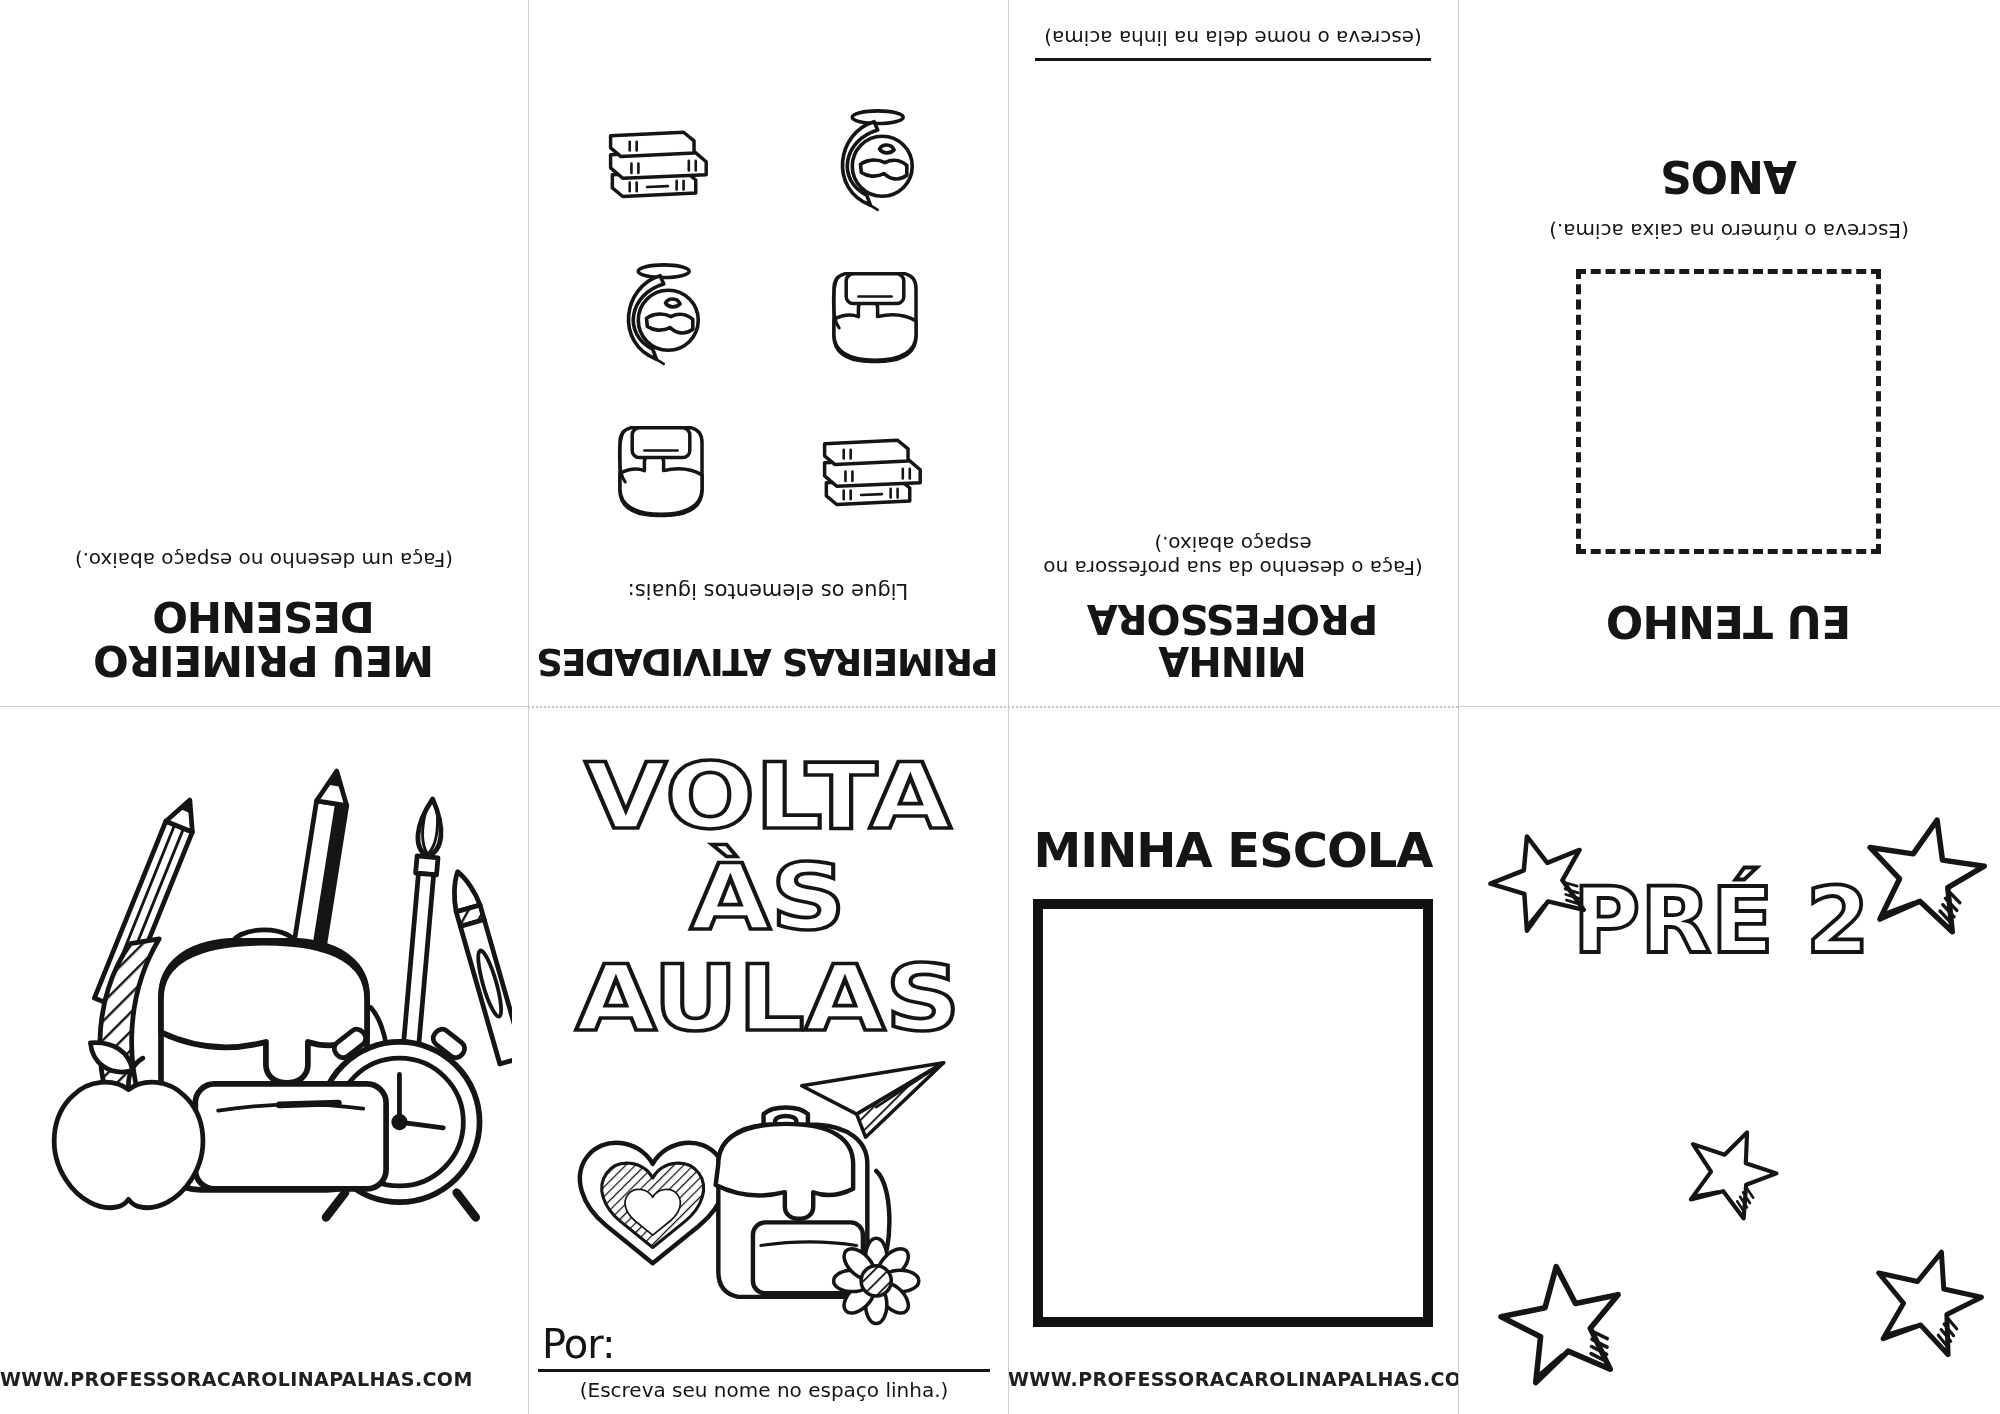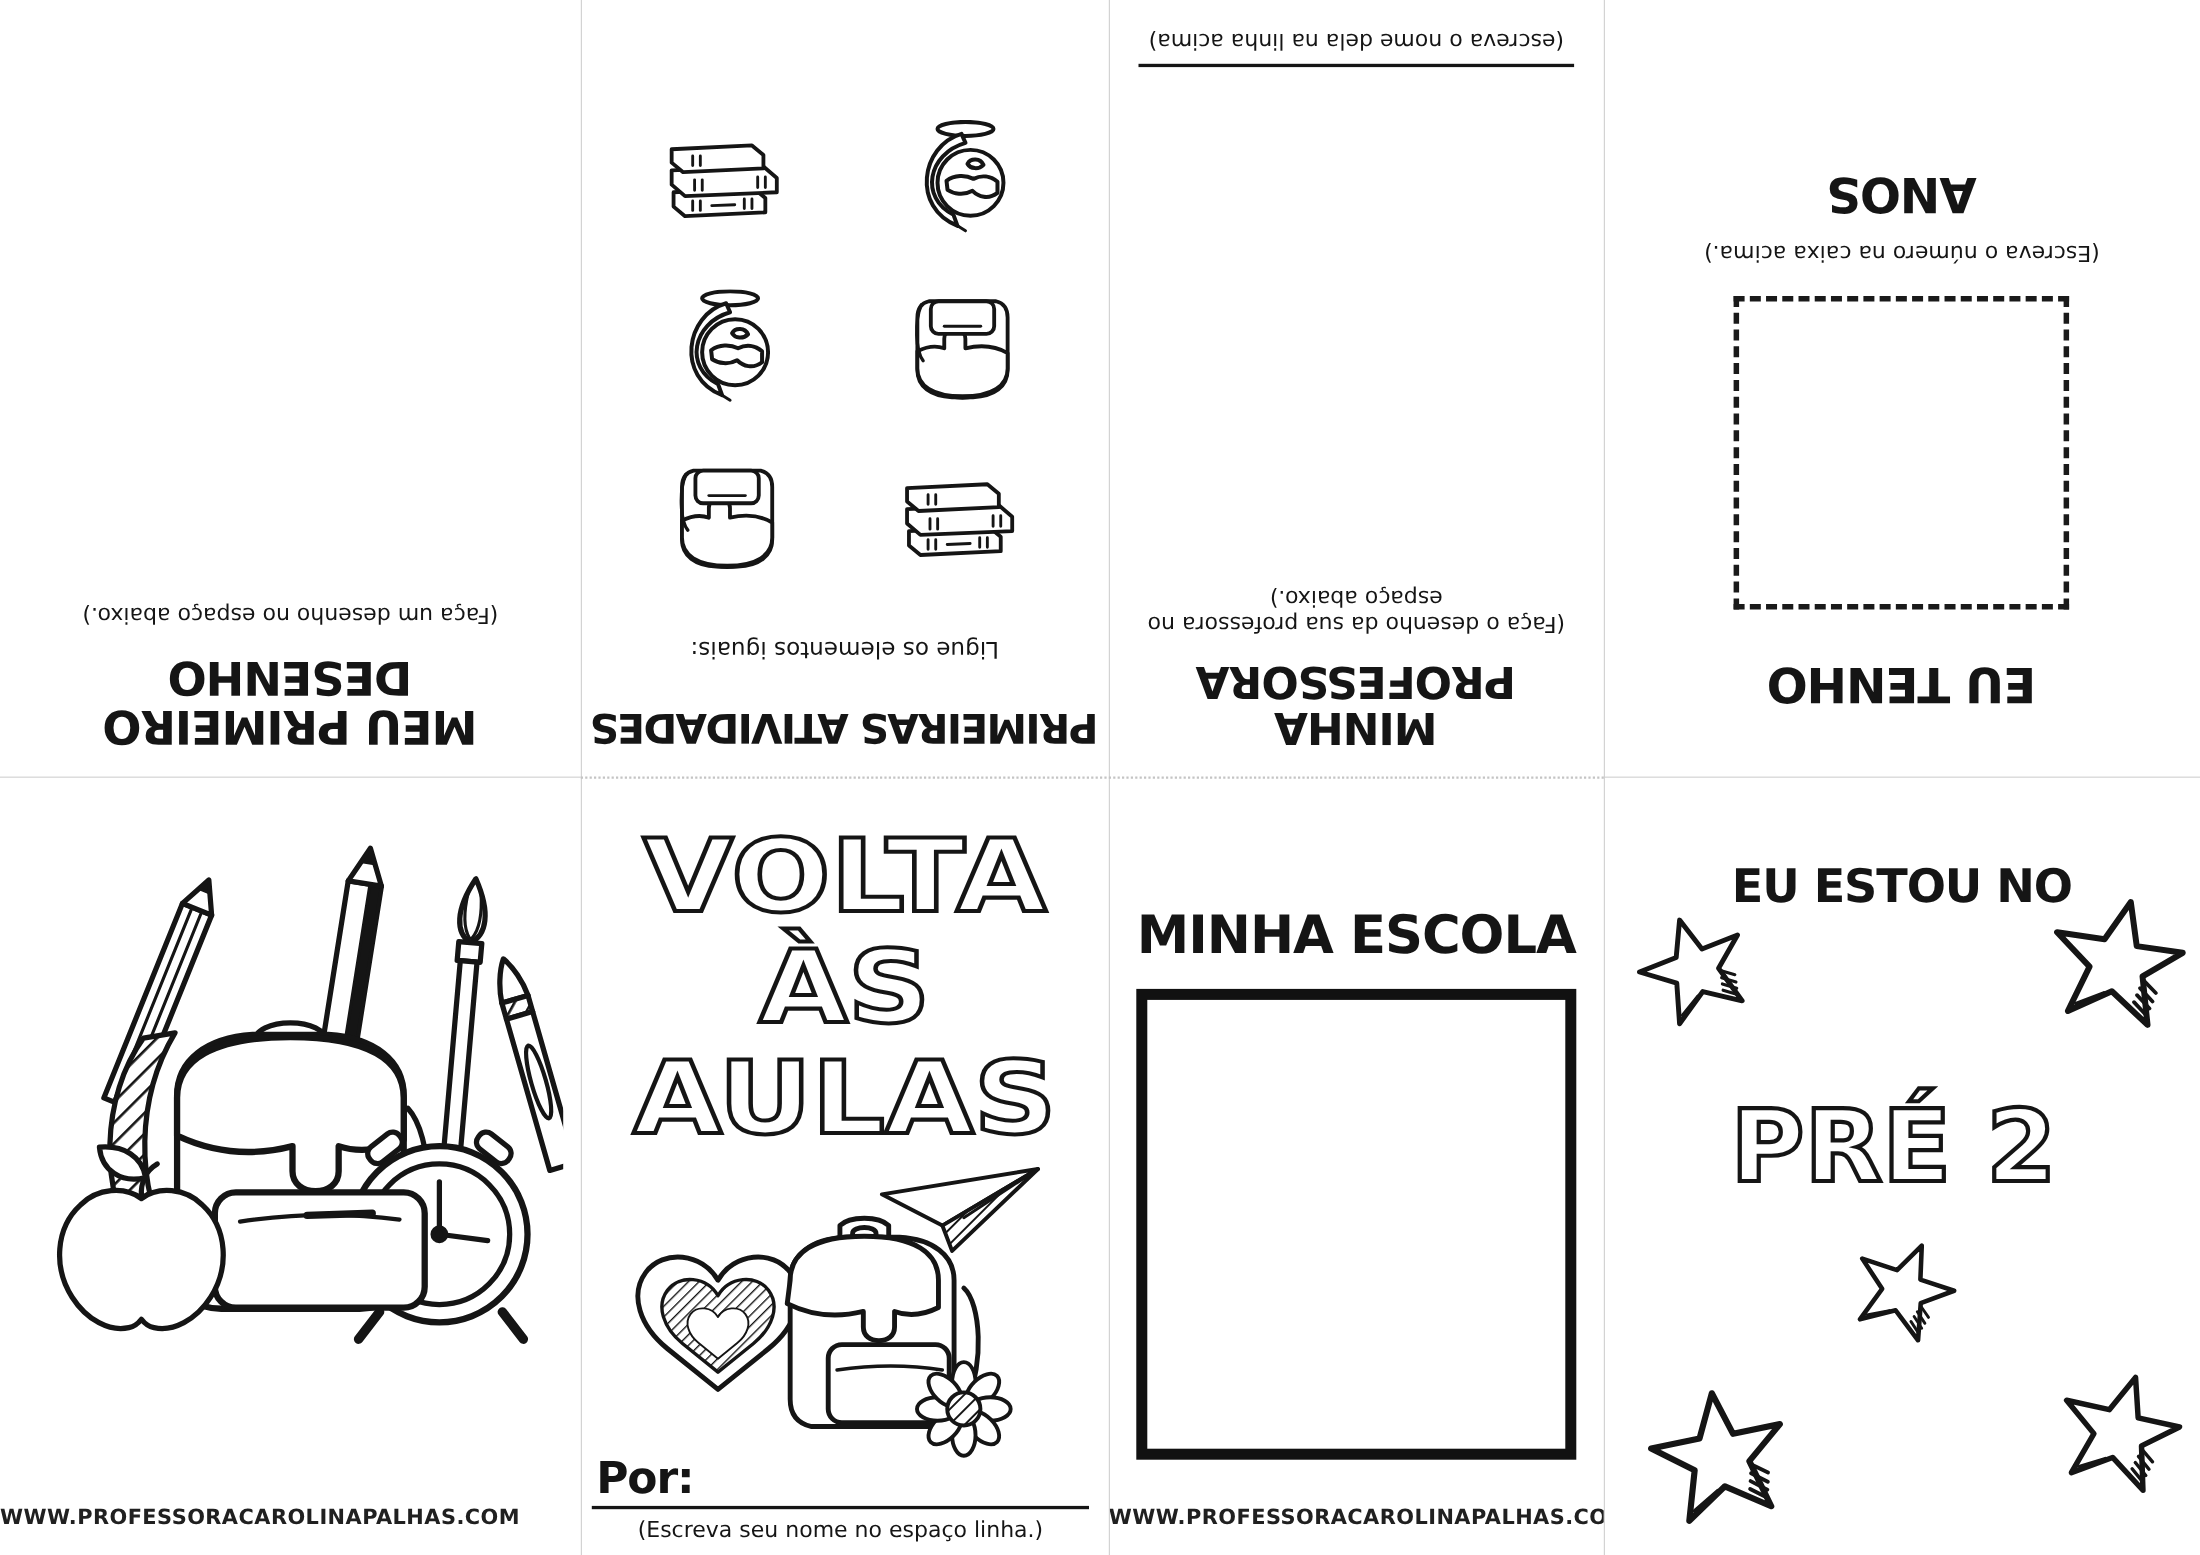--- a/index.html
+++ b/index.html
@@ -13,21 +13,21 @@
   .hint{text-align:center;font-size:20px;font-weight:500;color:#151515;}
   .footer-url{position:absolute;bottom:24px;left:0;right:0;text-align:left;
               font-size:19px;font-weight:bold;letter-spacing:.4px;color:#202020;}
   .match-grid{display:grid;grid-template-columns:1fr 1fr;margin:34px 26px 0;row-gap:6px;}
   .match-cell{height:148px;display:flex;align-items:center;justify-content:center;}
   .write-line-block{position:absolute;left:0;right:0;bottom:26px;}
   .write-line{width:88%;margin:0 auto;border-top:3px solid #151515;}
   .age-box{margin:44px auto 0;width:295px;height:275px;border:5px dashed #1a1a1a;}
   .school-box{margin:24px auto 0;width:380px;height:408px;border:10px solid #111;}
   .por-block{position:absolute;left:10px;right:18px;bottom:12px;}
-  .por-label{font-size:40px;font-weight:bold;letter-spacing:-1px;margin-left:4px;}
+  .por-label{font-size:40px;font-weight:normal;letter-spacing:-1px;margin-left:4px;}
   .name-line{border-top:3px solid #151515;margin-top:2px;}
   .vline{position:absolute;top:0;bottom:0;width:0;border-left:1.5px solid #cfcfcf;}
   .hseg{position:absolute;top:706px;height:0;}
   .hsolid{border-top:1.5px solid #cfcfcf;}
   .hdot{border-top:2px dotted #c4c4c4;}
   .star{position:absolute;}
   svg{display:block;}
 </style>
 </head>
 <body>
@@ -264,21 +264,20 @@
     </div>
   </div>
 
   <div class="panel rowB col3">
     <div class="ttl" style="font-size:48px;margin-top:119px">MINHA ESCOLA</div>
     <div class="school-box"></div>
     <div class="footer-url">WWW.PROFESSORACAROLINAPALHAS.COM</div>
   </div>
 
   <div class="panel rowB col4">
-    <div class="ttl" style="font-size:42px;margin-top:78px">EU ESTOU NO</div>
 
     <svg viewBox="0 0 460 120" width="440" style="margin:152px auto 0">
       <text x="222" y="98" font-family="&quot;DejaVu Sans&quot;, sans-serif" font-weight="bold" font-size="95" textLength="310" lengthAdjust="spacingAndGlyphs" text-anchor="middle" fill="#ffffff" stroke="#151515" stroke-width="4">PRÉ 2</text>
     </svg>
 
     <svg class="star" style="left:26px;top:122px;transform:rotate(-18deg)" width="112" height="112" viewBox="0 0 100 100">
         <use href="#sym-star"></use>
       </svg>
     <svg class="star" style="left:396px;top:104px;transform:rotate(12deg)" width="136" height="136" viewBox="0 0 100 100">
         <use href="#sym-star"></use>

